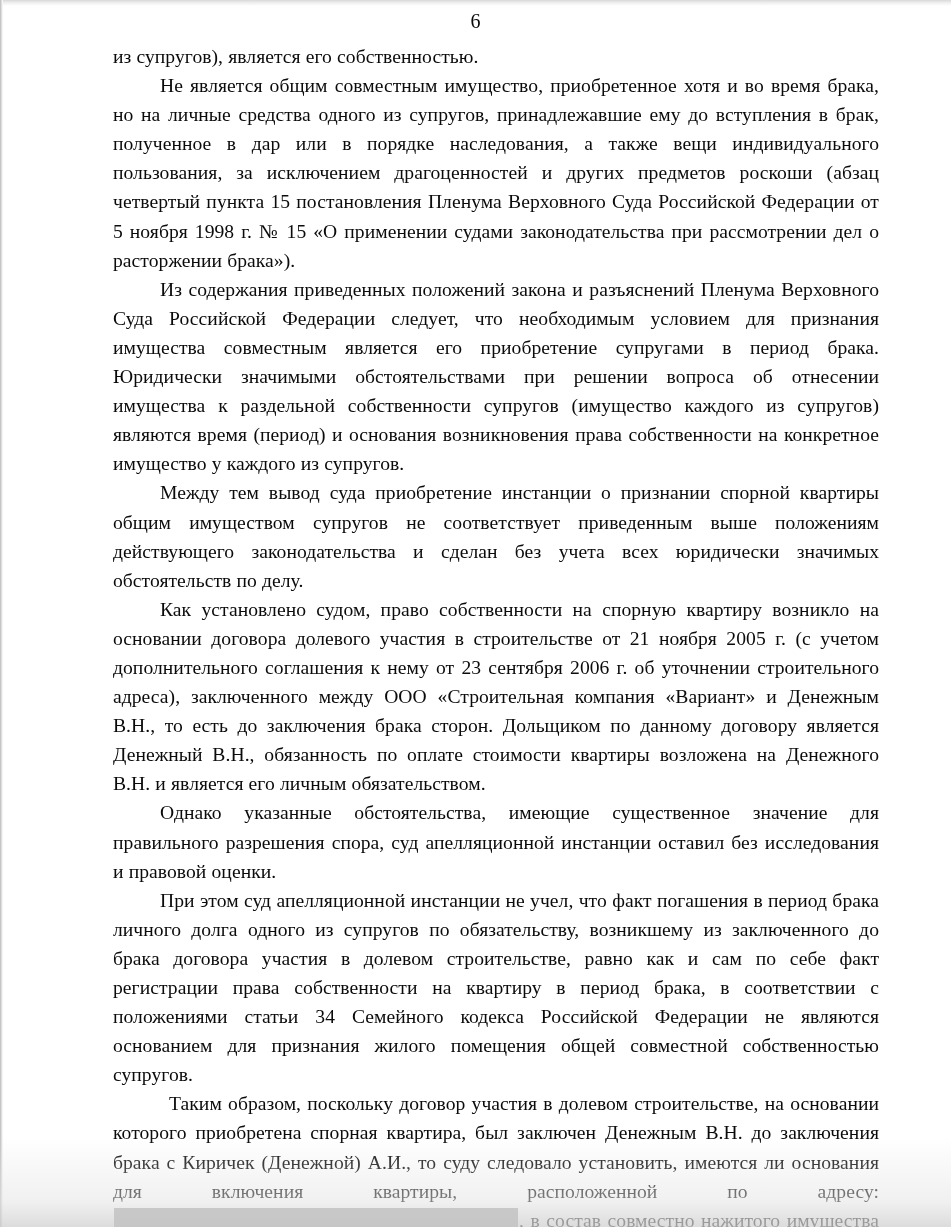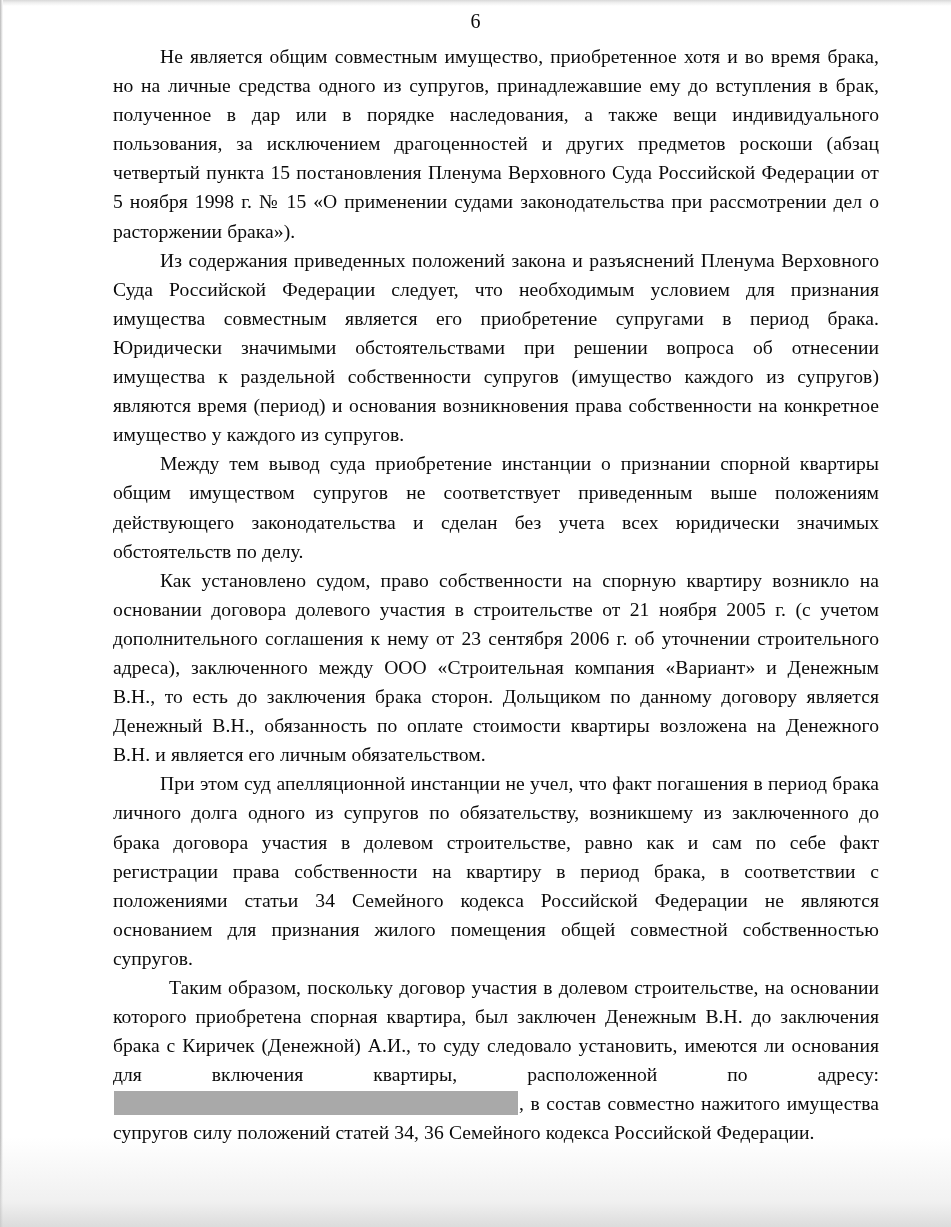--- a/index.html
+++ b/index.html
@@ -105,29 +105,31 @@
 
 <div class="page">
 
   <div class="scan-edge-top"></div>
   <div class="scan-edge-left"></div>
 
   <div class="page-number">6</div>
 
   <div class="text-column">
 
+    <p class="para no-indent nostretch">из супругов), является его собственностью.</p>
 
     <p class="para nostretch">Не является общим совместным имущество, приобретенное хотя и во время брака, но на личные средства одного из супругов, принадлежавшие ему до вступления в брак, полученное в дар или в порядке наследования, а также вещи индивидуального пользования, за исключением драгоценностей и других предметов роскоши (абзац четвертый пункта 15 постановления Пленума Верховного Суда Российской Федерации от 5 ноября 1998 г. № 15 «О применении судами законодательства при рассмотрении дел о расторжении брака»).</p>
 
     <p class="para nostretch">Из содержания приведенных положений закона и разъяснений Пленума Верховного Суда Российской Федерации следует, что необходимым условием для признания имущества совместным является его приобретение супругами в период брака. Юридически значимыми обстоятельствами при решении вопроса об отнесении имущества к раздельной собственности супругов (имущество каждого из супругов) являются время (период) и основания возникновения права собственности на конкретное имущество у каждого из супругов.</p>
 
     <p class="para nostretch">Между тем вывод суда приобретение инстанции о признании спорной квартиры общим имуществом супругов не соответствует приведенным выше положениям действующего законодательства и сделан без учета всех юридически значимых обстоятельств по делу.</p>
 
     <p class="para nostretch">Как установлено судом, право собственности на спорную квартиру возникло на основании договора долевого участия в строительстве от 21 ноября 2005 г. (с учетом дополнительного соглашения к нему от 23 сентября 2006 г. об уточнении строительного адреса), заключенного между ООО «Строительная компания «Вариант» и Денежным В.Н., то есть до заключения брака сторон. Дольщиком по данному договору является Денежный В.Н., обязанность по оплате стоимости квартиры возложена на Денежного В.Н. и является его личным обязательством.</p>
 
+    <p class="para nostretch">Однако указанные обстоятельства, имеющие существенное значение для правильного разрешения спора, суд апелляционной инстанции оставил без исследования и правовой оценки.</p>
 
     <p class="para nostretch">При этом суд апелляционной инстанции не учел, что факт погашения в период брака личного долга одного из супругов по обязательству, возникшему из заключенного до брака договора участия в долевом строительстве, равно как и сам по себе факт регистрации права собственности на квартиру в период брака, в соответствии с положениями статьи 34 Семейного кодекса Российской Федерации не являются основанием для признания жилого помещения общей совместной собственностью супругов.</p>
 
     <p class="para wide-indent nostretch"><span>Таким образом, поскольку договор участия в долевом строительстве, на основании которого приобретена спорная квартира, был заключен Денежным В.Н. до заключения брака с Киричек (Денежной) А.И., то суду следовало установить, имеются ли основания для включения квартиры, расположенной по адресу:</span><span class="redaction"></span><span>, в состав совместно нажитого имущества супругов силу положений статей 34, 36 Семейного кодекса Российской Федерации.</span></p>
 
   </div>
 
   <div class="scan-edge-bottom"></div>
 </div>
 

